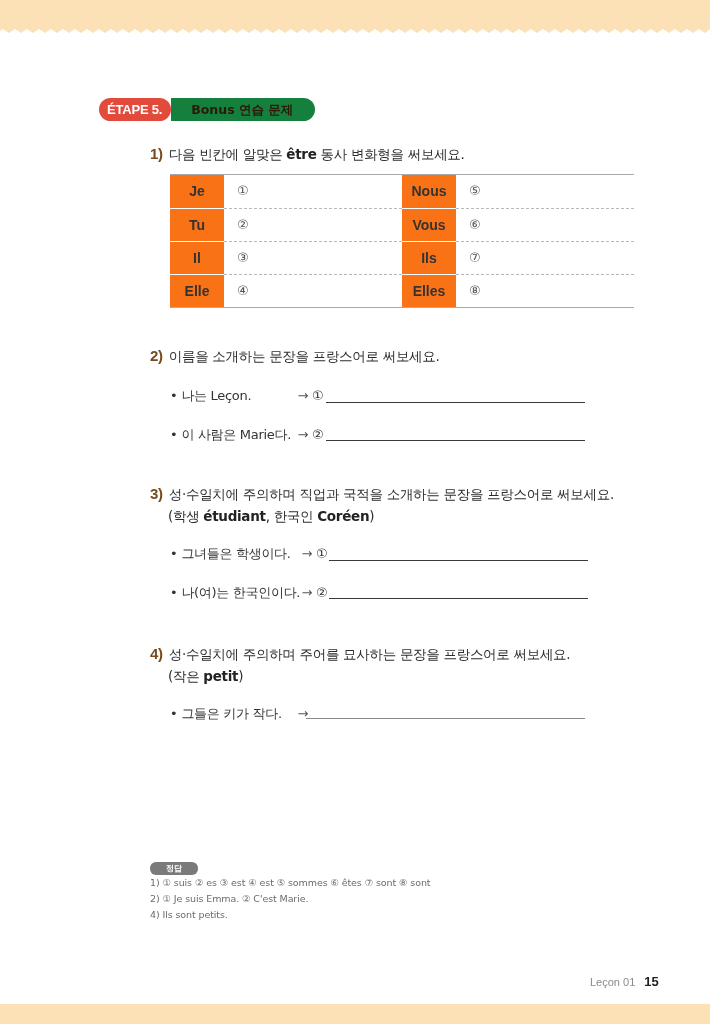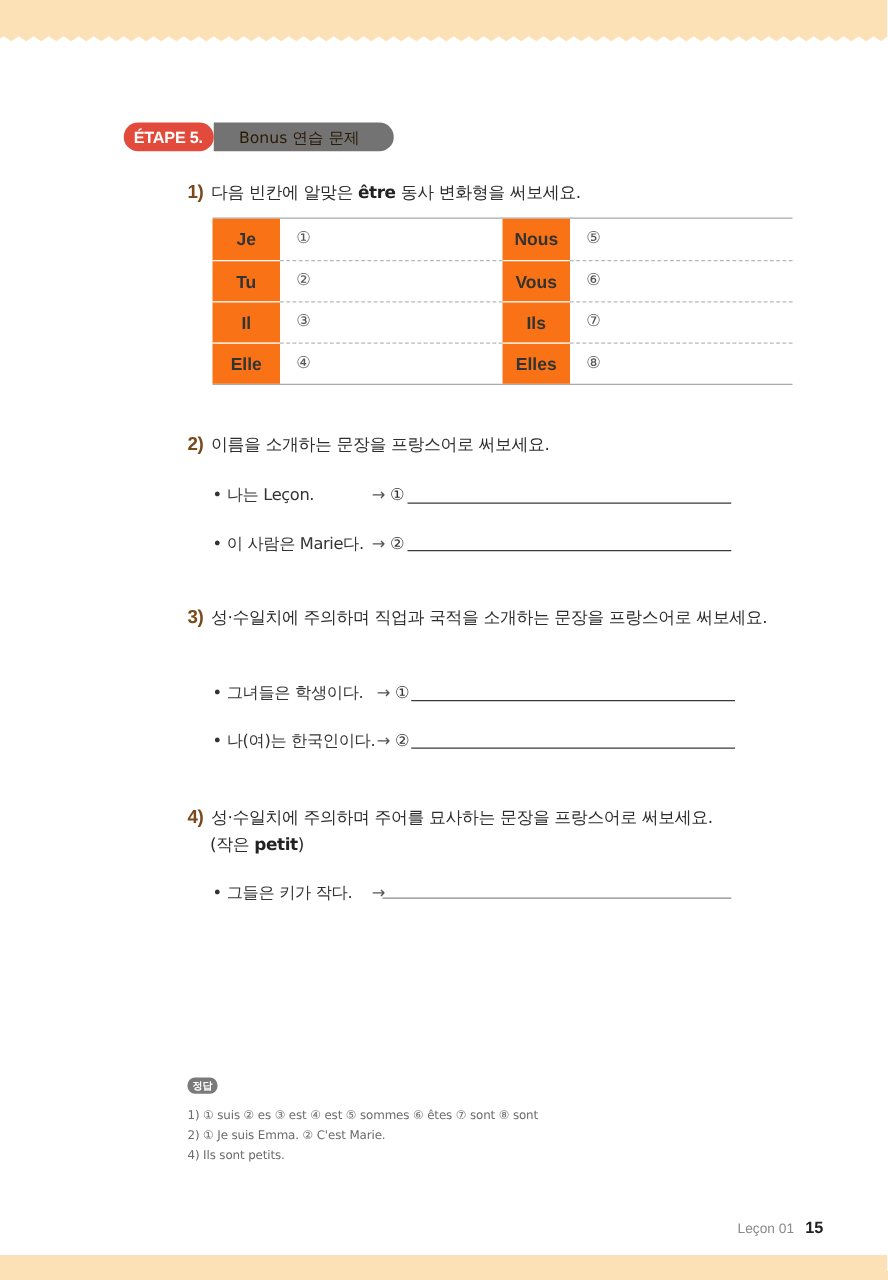--- a/index.html
+++ b/index.html
@@ -10,21 +10,21 @@
     .top-band svg { display: block; }
     .bottom-band { position: absolute; left: 0; top: 1004px; width: 710px; height: 20px; background: #fce1b7; }
 
     .step-badge { position: absolute; left: 99px; top: 98px; height: 23px; display: flex; gap: 12px; }
     .step-badge .tag {
       background: #e24b3c; color: #fff; font-family: "Liberation Sans", sans-serif; font-weight: bold;
       font-size: 13px; line-height: 23px; padding: 0 9px 0 8px; border-radius: 12px; position: relative; z-index: 2;
       letter-spacing: -0.2px;
     }
     .step-badge .title {
-      background: #737373; color: #2b1a05; font-weight: normal; font-size: 12.5px; line-height: 23px;
+      background: #15803d; color: #2b1a05; font-weight: bold; font-size: 12.5px; line-height: 23px;
       padding: 0 20px 0 20px; margin-left: -12px; border-radius: 0 12px 12px 0; z-index: 1;
       width: 144px;
     }
 
     .q { position: absolute; left: 150px; font-size: 13.5px; color: #2d2d2d; letter-spacing: -0.3px; }
     .q .num { font-family: "Liberation Sans", sans-serif; font-weight: bold; color: #7a4a1c; font-size: 15px; margin-right: 2px; }
     .q b { font-weight: bold; color: #222; }
     .q .sub { display: block; margin-left: 18px; margin-top: 4px; }
 
     
@@ -36,21 +36,21 @@
     .cell-ans { width: 178px; padding-left: 13px; font-size: 13px; line-height: 32px; color: #555; }
 
     .line-item { position: absolute; left: 170px; font-size: 13px; color: #333; letter-spacing: -0.3px; display: flex; align-items: baseline; }
     .line-item .bullet { margin-right: 4px; }
     .line-item .prompt { display: inline-block; }
     .line-item .arrow { color: #555; margin-right: 4px; }
     .line-item .marker { margin-right: 5px; }
     .blank { position: absolute; height: 1px; background: #3a3a3a; }
 
     .answer-key { position: absolute; left: 150px; top: 862px; font-size: 9.5px; color: #6b6b6b; letter-spacing: -0.1px; }
-    .answer-key .badge { display: inline-block; background: #7a7a7a; color: #fff; font-size: 8px; font-weight: bold; padding: 1px 4px; border-radius: 6px; margin-bottom: 10px; }
+    .answer-key .badge { display: inline-block; background: #7a7a7a; color: #fff; font-size: 8px; font-weight: bold; padding: 1px 16px; border-radius: 6px; margin-bottom: 0; }
     .answer-key .ak-line { line-height: 16px; white-space: nowrap; }
 
     .footer { position: absolute; top: 974px; left: 590px; display: flex; align-items: baseline; }
     .footer .lesson { font-family: "Liberation Sans", sans-serif; font-size: 11px; color: #8a8a8a; margin-right: 9px; }
     .footer .page { font-family: "Liberation Sans", sans-serif; font-weight: bold; font-size: 13px; color: #222; }
   </style>
 </head>
 <body>
 
 <div class="top-band">
@@ -114,20 +114,21 @@
   <span class="bullet">•</span>
   <span class="prompt" style="width:116px;">이 사람은 Marie다.</span>
   <span class="arrow">→</span>
   <span class="marker">②</span>
 </div>
 <div class="blank" style="left:326px; top:440px; width:259px;"></div>
 
 <div class="q" style="top:485px;">
   <span class="num">3)</span>
   <span>성·수일치에 주의하며 직업과 국적을 소개하는 문장을 프랑스어로 써보세요.</span>
+  <span class="sub"><span>(학생 </span><b>étudiant</b><span>, 한국인 </span><b>Coréen</b><span>)</span></span>
 </div>
 
 <div class="line-item" style="top:545px;">
   <span class="bullet">•</span>
   <span class="prompt" style="width:120px;">그녀들은 학생이다.</span>
   <span class="arrow">→</span>
   <span class="marker">①</span>
 </div>
 <div class="blank" style="left:329px; top:560px; width:259px;"></div>
 

